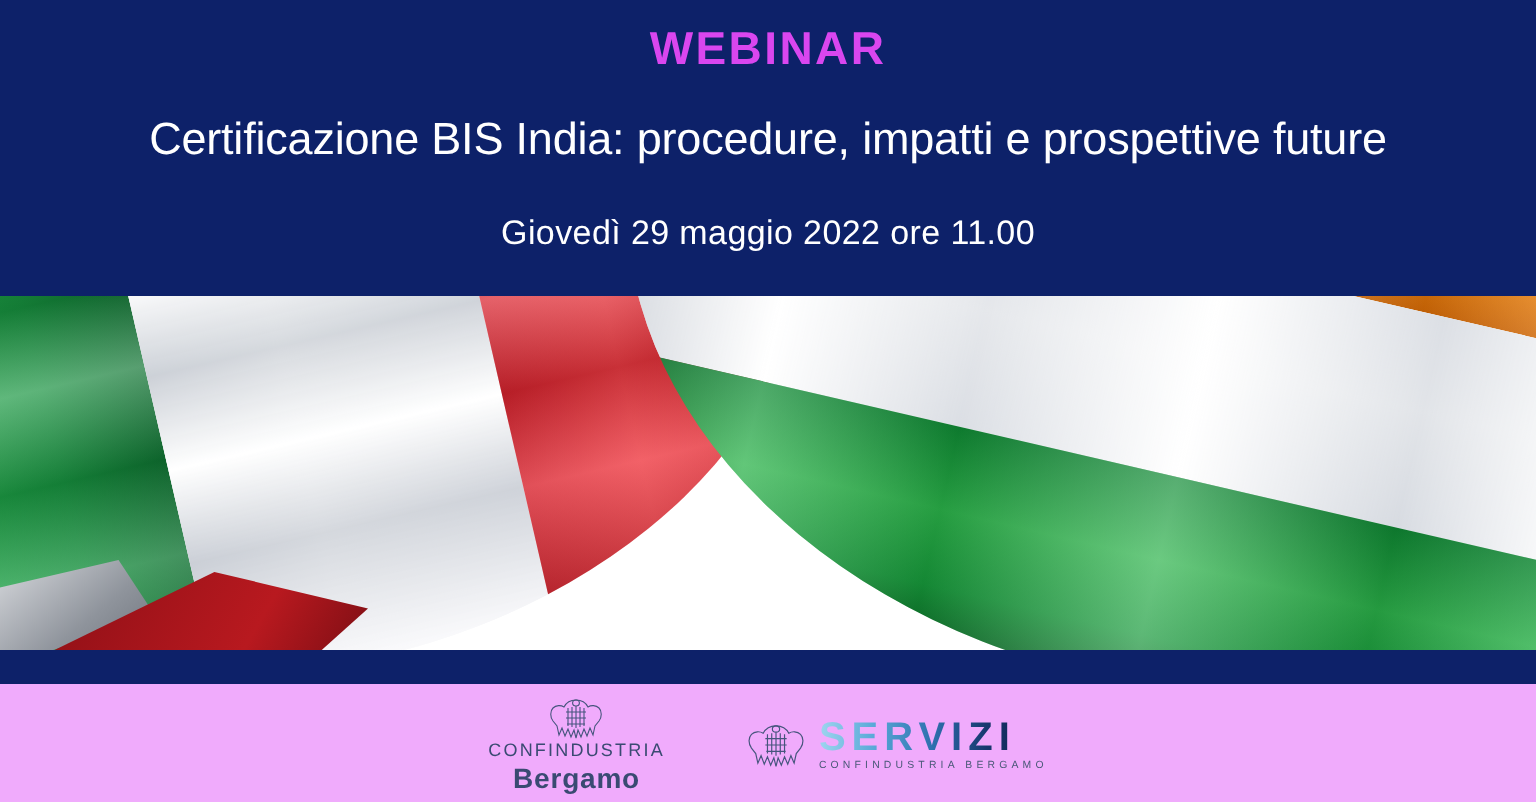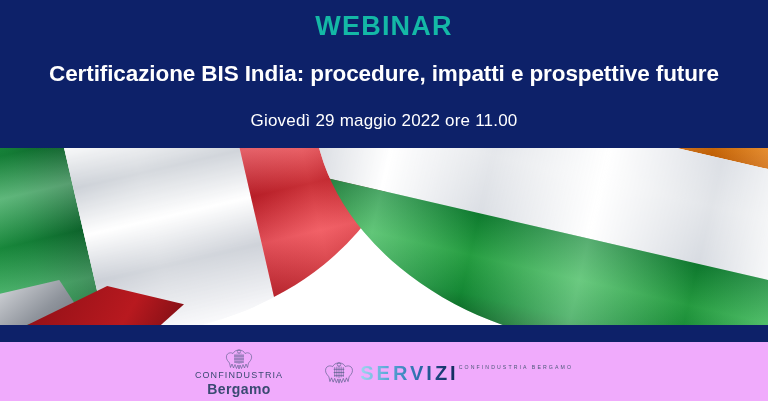--- a/index.html
+++ b/index.html
@@ -13,25 +13,25 @@
   }
 
   
   #header{
     position:absolute;left:0;top:0;width:768px;height:148px;
     background:#0d2169;
     display:flex;flex-direction:column;align-items:center;justify-content:flex-start;
     box-sizing:border-box;padding-top:12px;
   }
   #webinar-label{
-    color:#14b8a6;font-size:27px;font-weight:bold;letter-spacing:1.2px;
+    color:#d946ef;font-size:23px;font-weight:bold;letter-spacing:1.2px;
     line-height:1.05;margin:0;
   }
   #webinar-title{
-    color:#ffffff;font-size:22.5px;font-weight:bold;letter-spacing:-0.1px;
+    color:#ffffff;font-size:22.5px;font-weight:normal;letter-spacing:-0.1px;
     line-height:1.1;margin:0;margin-top:22px;white-space:nowrap;
   }
   #webinar-date{
     color:#ffffff;font-size:17px;font-weight:normal;letter-spacing:0.2px;
     line-height:1.1;margin:0;margin-top:25px;white-space:nowrap;
   }
 
   
   #flag-stage{
     position:absolute;left:0;top:148px;width:768px;height:177px;
@@ -138,21 +138,21 @@
   }
   #conf-sub{
     color:#3a4a72;font-size:14px;font-weight:bold;letter-spacing:.4px;
     line-height:1.15;
     text-align:right;
   }
   
   #logo-servizi{
     display:flex;align-items:center;gap:5px;margin-top:2px;
   }
-  #servizi-text-wrap{display:flex;flex-direction:row;align-items:flex-start;}
+  #servizi-text-wrap{display:flex;flex-direction:column;align-items:flex-start;}
   #servizi-word{
     font-size:20px;font-weight:bold;letter-spacing:3px;line-height:1;
     background:linear-gradient(90deg,#9fd6ef 0%,#5aa9d8 28%,#2e6fae 58%,#18386f 85%,#11295a 100%);
     -webkit-background-clip:text;background-clip:text;color:transparent;
     -webkit-text-fill-color:transparent;
   }
   #servizi-sub{
     color:#4a5878;font-size:5.2px;font-weight:normal;letter-spacing:2.1px;
     line-height:1.3;margin-top:1px;
   }

